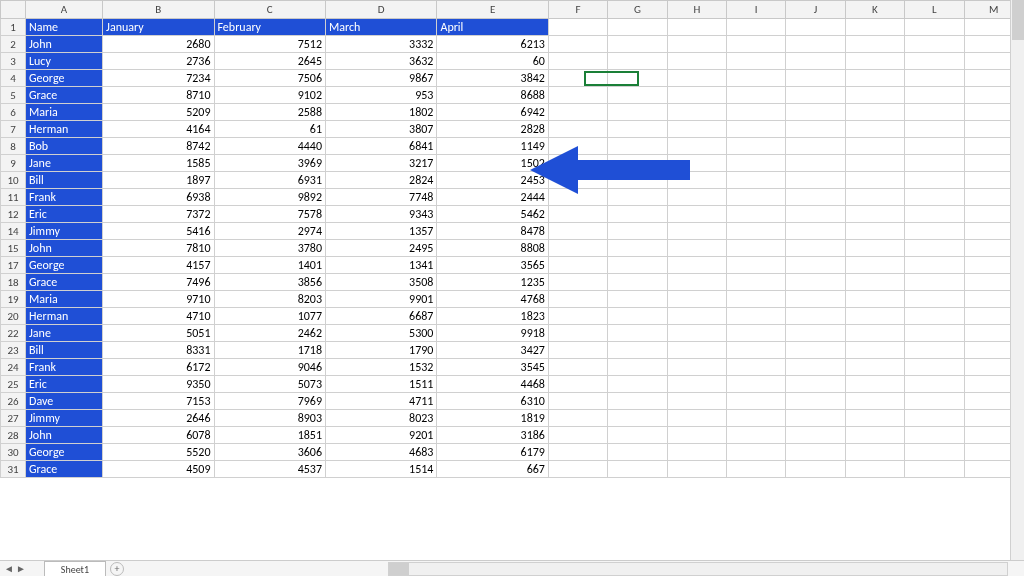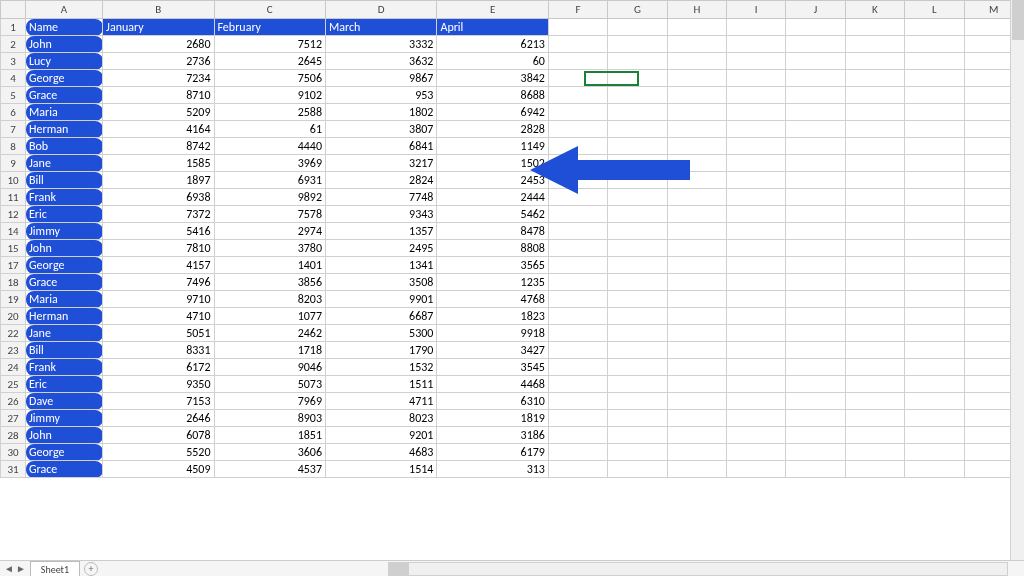--- a/index.html
+++ b/index.html
@@ -36,21 +36,20 @@
     border: 1px solid #c8c8c8;
     width: 24px;
   }
 
   
   td.namecell {
     background: #1f4fd6;
     color: #fff;
     font-weight: bold;
     text-align: left;
-    border-radius: 8px;
   }
   
   td.dhdr {
     background: #1f4fd6;
     color: #fff;
     font-weight: bold;
     text-align: left;
   }
   
   td.num { text-align: right; }
@@ -80,23 +79,23 @@
     border-top: 1px solid #ccc;
     display: flex; align-items: center;
     font-size: 10px;
   }
   .tabbar .controls { display:flex; gap:2px; padding: 0 4px; color:#666; }
   .tabbar .controls span { cursor: default; }
   .tab {
     background: #fff;
     border: 1px solid #bbb;
     border-bottom: none;
-    padding: 1px 10px;
+    padding: 1px 16px;
     border-radius: 0 0 0 0;
-    margin-left: 0;
+    margin-left: 14px;
     color: #444;
   }
   .tab.active { background:#fff; font-weight: 500; }
   .addtab {
     margin-left: 4px;
     width: 14px; height: 14px;
     border: 1px solid #bbb; border-radius: 50%;
     text-align: center; line-height: 12px;
     color: #666;
   }
@@ -581,21 +580,21 @@
           <td class="blank"></td>
           <td class="blank"></td>
           <td class="blank"></td>
         </tr>
         <tr>
           <td class="rowhdr">31</td>
           <td class="namecell">Grace</td>
           <td class="num">4509</td>
           <td class="num">4537</td>
           <td class="num">1514</td>
-          <td class="num">313</td>
+          <td class="num">667</td>
           <td class="blank"></td>
           <td class="blank"></td>
           <td class="blank"></td>
           <td class="blank"></td>
           <td class="blank"></td>
           <td class="blank"></td>
           <td class="blank"></td>
           <td class="blank"></td>
         </tr>
       </tbody>

